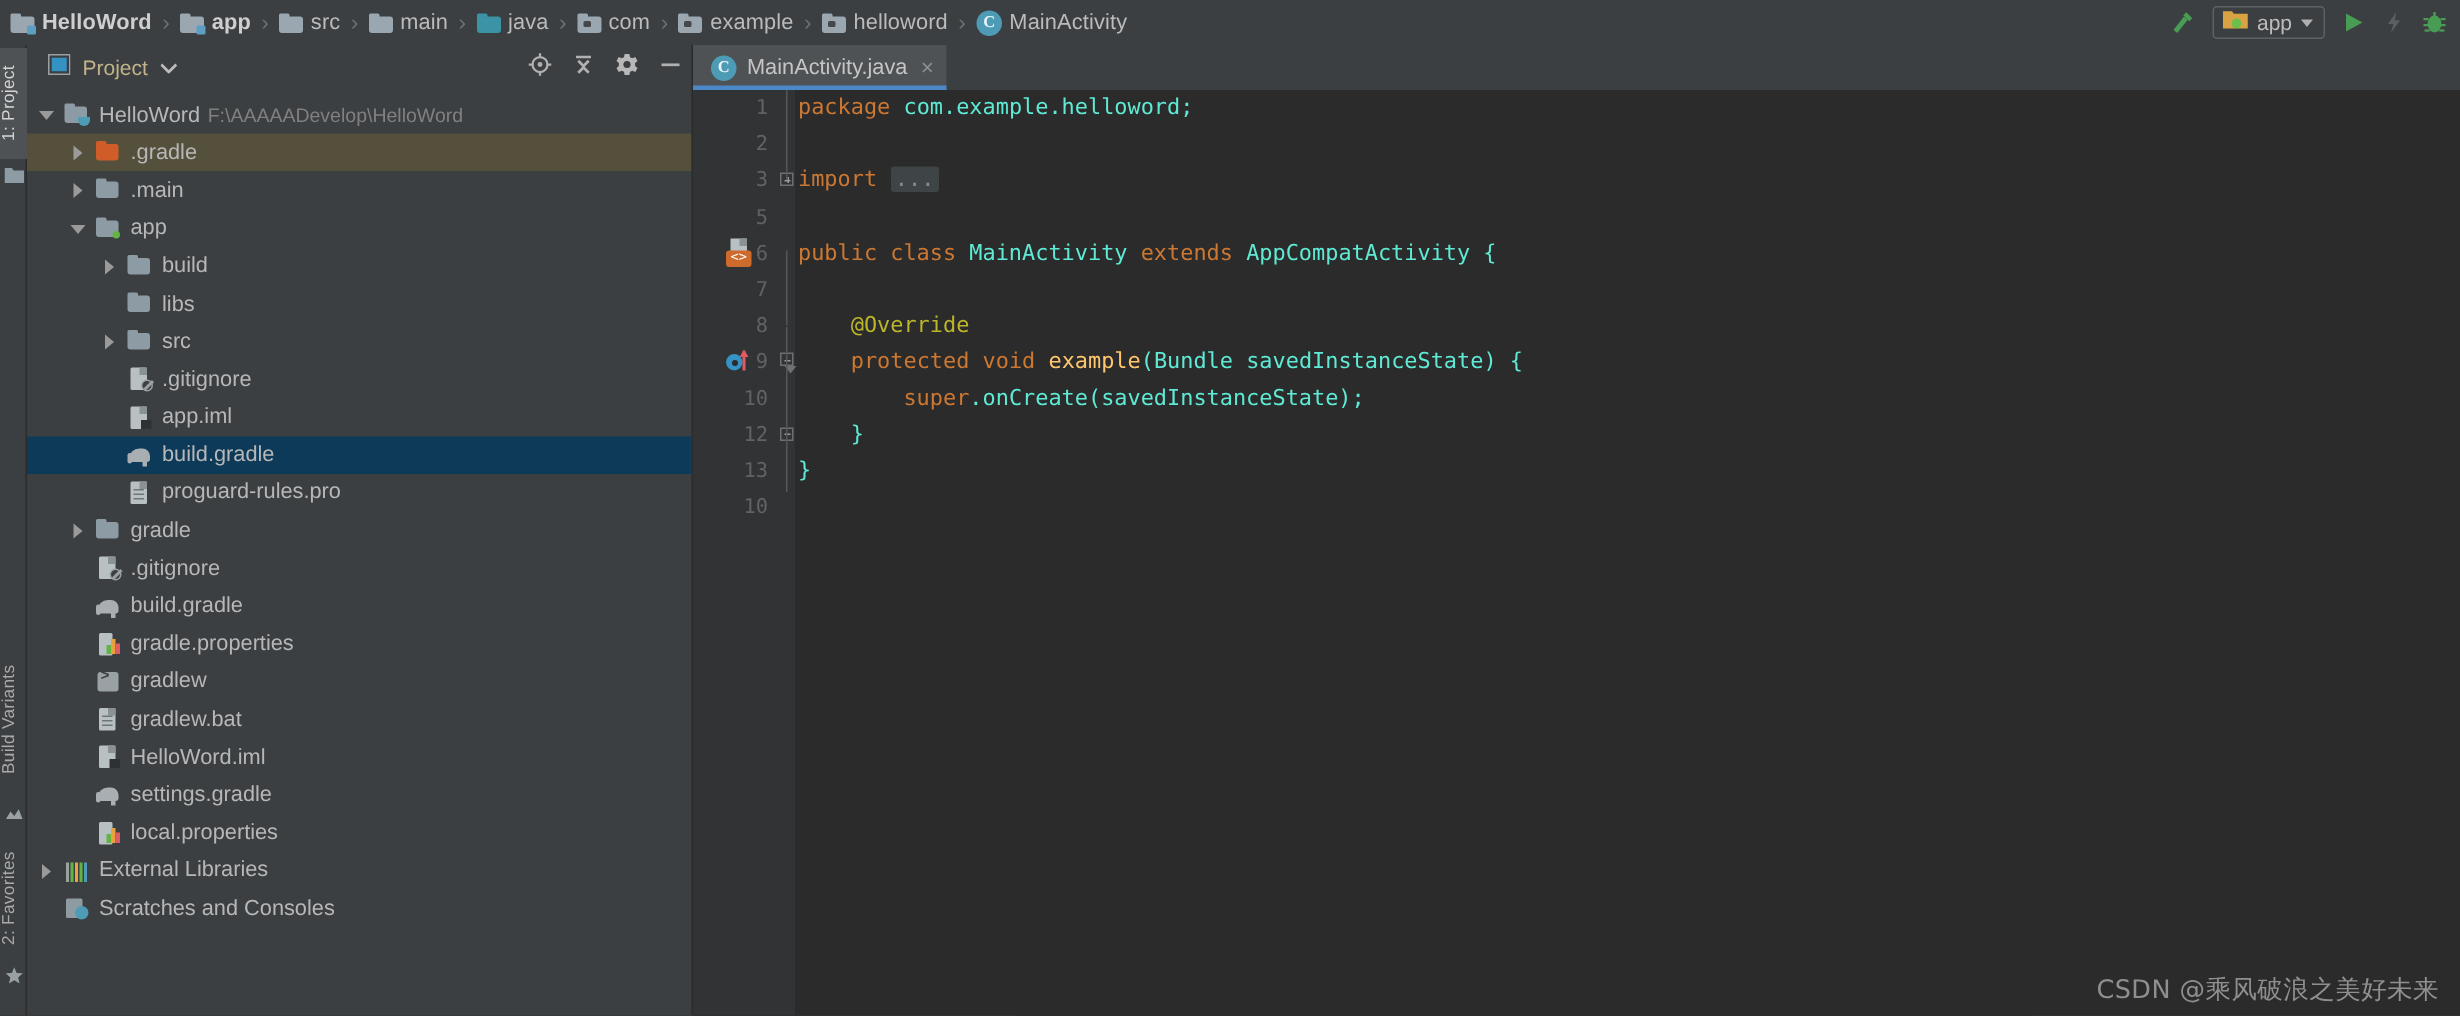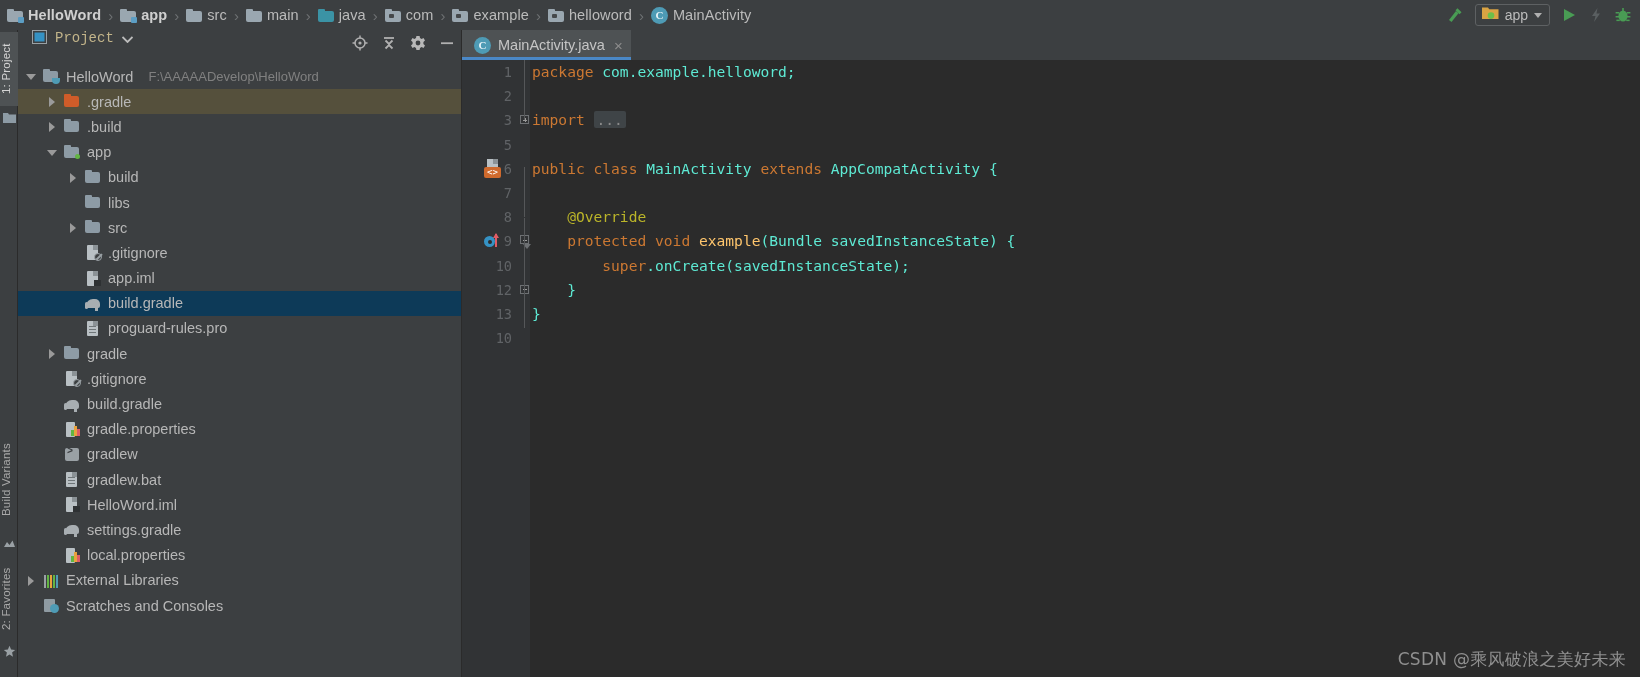--- a/index.html
+++ b/index.html
@@ -67,23 +67,22 @@
   }
   .vtab.active { background: #4e5254; color: #d4d4d4; }
   .vstrip-ico { position: absolute; left: 3px; width: 13px; height: 13px; }
 
   
   .projpanel {
     position: absolute; left: 18px; top: 30px; width: 444px; height: 647px;
     background: #3c3f41; border-right: 1px solid #2b2b2b;
   }
   .proj-header {
-    position: relative; height: 30px; display: flex; align-items: flex-start;
+    position: relative; height: 30px; display: flex; align-items: center;
     padding-left: 14px;
-    font-family: Liberation Mono, monospace;
   }
   .proj-title { font-size: 14px; color: #c2b48a; margin-left: 8px; }
   .proj-caret { margin-left: 8px; }
   .proj-actions { position: absolute; right: 6px; top: 0; height: 30px;
     display: flex; align-items: center; gap: 13px; }
 
   .tree { position: absolute; top: 30px; left: 0; right: 0; bottom: 0;
     padding-top: 4px; overflow: hidden; }
   .row {
     position: relative; display: flex; align-items: center; height: 25.2px;
@@ -96,21 +95,21 @@
     content: ""; position: absolute; left: 2px; top: 1px;
     border-left: 6px solid #9a9a9a; border-top: 5px solid transparent;
     border-bottom: 5px solid transparent;
   }
   .arrow.down::after {
     content: ""; position: absolute; left: 0px; top: 3px;
     border-top: 6px solid #9a9a9a; border-left: 5px solid transparent;
     border-right: 5px solid transparent;
   }
   .row-label { margin-left: 7px; }
-  .row-path { margin-left: 15px; font-size: 13px; color: #808080; }
+  .row-path { margin-left: 5px; font-size: 13px; color: #808080; }
 
   
   .f-ico { width: 16px; height: 15px; position: relative; flex: 0 0 16px; }
   .f-folder .b { position: absolute; left: 0; top: 2px; width: 15px; height: 11px;
     background: #8d9ba5; border-radius: 1px 2px 2px 2px; }
   .f-folder .t { position: absolute; left: 0; top: 0; width: 7px; height: 3px;
     background: #8d9ba5; border-radius: 1px 1px 0 0; }
   .f-folder.orange .b, .f-folder.orange .t { background: #cf5c29; }
   .f-folder .gdot { position: absolute; right: 0px; bottom: 1px; width: 5px; height: 5px;
     border-radius: 50%; background: #62b543; }
@@ -446,21 +445,21 @@
           <span class="row-label">.gradle</span>
         </div>
         <div class="row">
           <span style="display:inline-block;width:29px"></span>
           <span class="arrow right"></span>
           <span style="display:inline-block;width:6px"></span>
           <span class="f-ico f-folder">
             <span class="t"></span>
             <span class="b"></span>
           </span>
-          <span class="row-label">.build</span>
+          <span class="row-label">.main</span>
         </div>
         <div class="row">
           <span style="display:inline-block;width:29px"></span>
           <span class="arrow down"></span>
           <span style="display:inline-block;width:6px"></span>
           <span class="f-ico f-folder">
             <span class="t"></span>
             <span class="b"></span>
             <span class="gdot"></span>
           </span>

